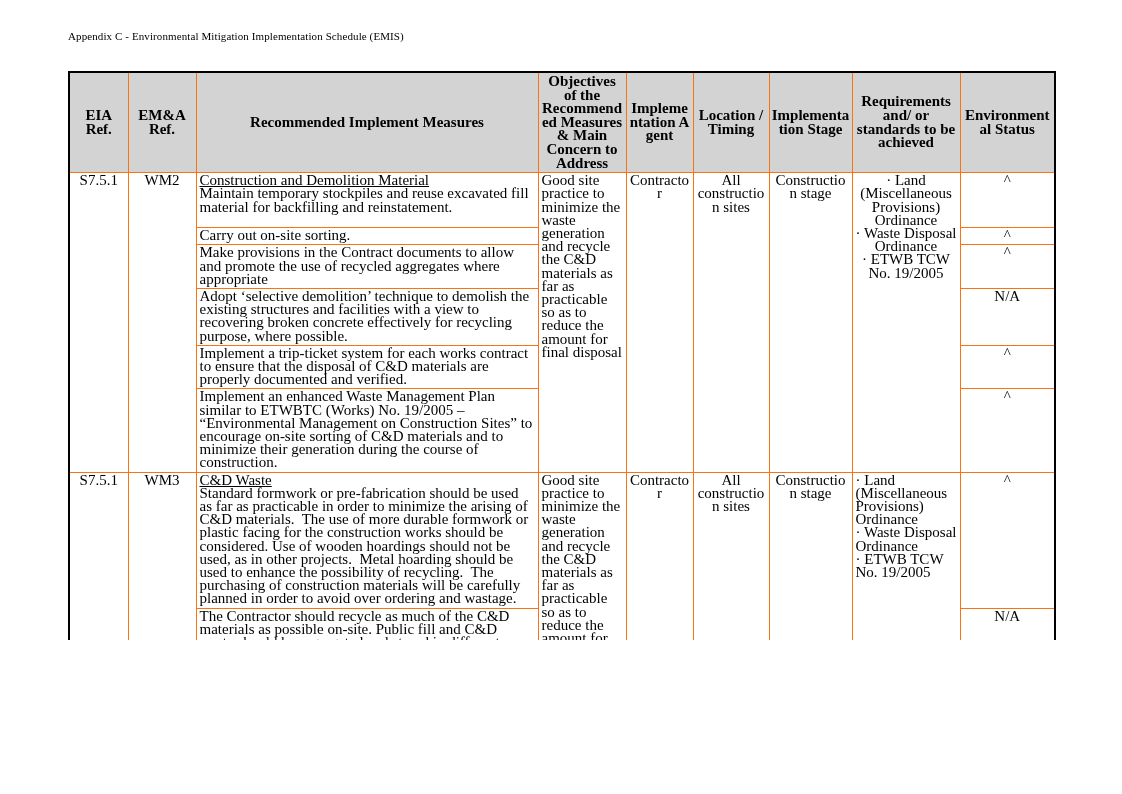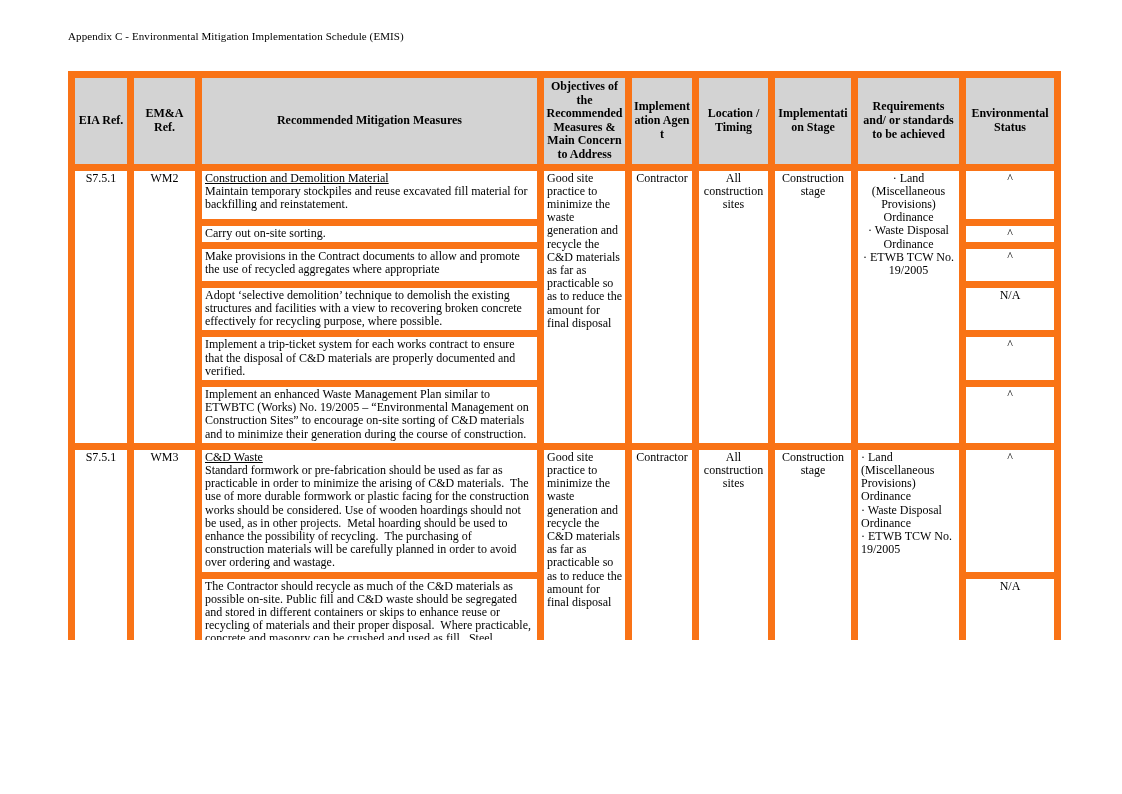--- a/index.html
+++ b/index.html
@@ -27,23 +27,23 @@
   table.emis {
     position: absolute;
     left: 68px;
     top: 71px;
     width: 986px;
     border-collapse: collapse;
     table-layout: fixed;
     border: 2px solid #000;
   }
   .emis th, .emis td {
-    border: 7px solid #f97316;
+    border: 1px solid #f97316;
     vertical-align: top;
-    font-size: 12px;
+    font-size: 15px;
     line-height: 13.2px;
     padding: 1px 3px 2px 3px;
     overflow: hidden;
     word-wrap: break-word;
     font-family: Liberation Serif, serif;
   }
   .emis th {
     background: #d3d3d3;
     font-weight: bold;
     vertical-align: middle;
@@ -90,21 +90,21 @@
       <col style="width:67px">
       <col style="width:76px">
       <col style="width:83px">
       <col style="width:108px">
       <col style="width:95px">
     </colgroup>
     <thead>
       <tr style="height:66px">
         <th>EIA Ref.</th>
         <th>EM&amp;A Ref.</th>
-        <th>Recommended Mitigation Measures</th>
+        <th>Recommended Implement Measures</th>
         <th>Objectives of the Recommended Measures &amp; Main Concern to Address</th>
         <th class="break-anywhere">Implementation Agent</th>
         <th>Location / Timing</th>
         <th>Implementation Stage</th>
         <th>Requirements and/ or standards to be achieved</th>
         <th>Environmental Status</th>
       </tr>
     </thead>
     <tbody>
 

